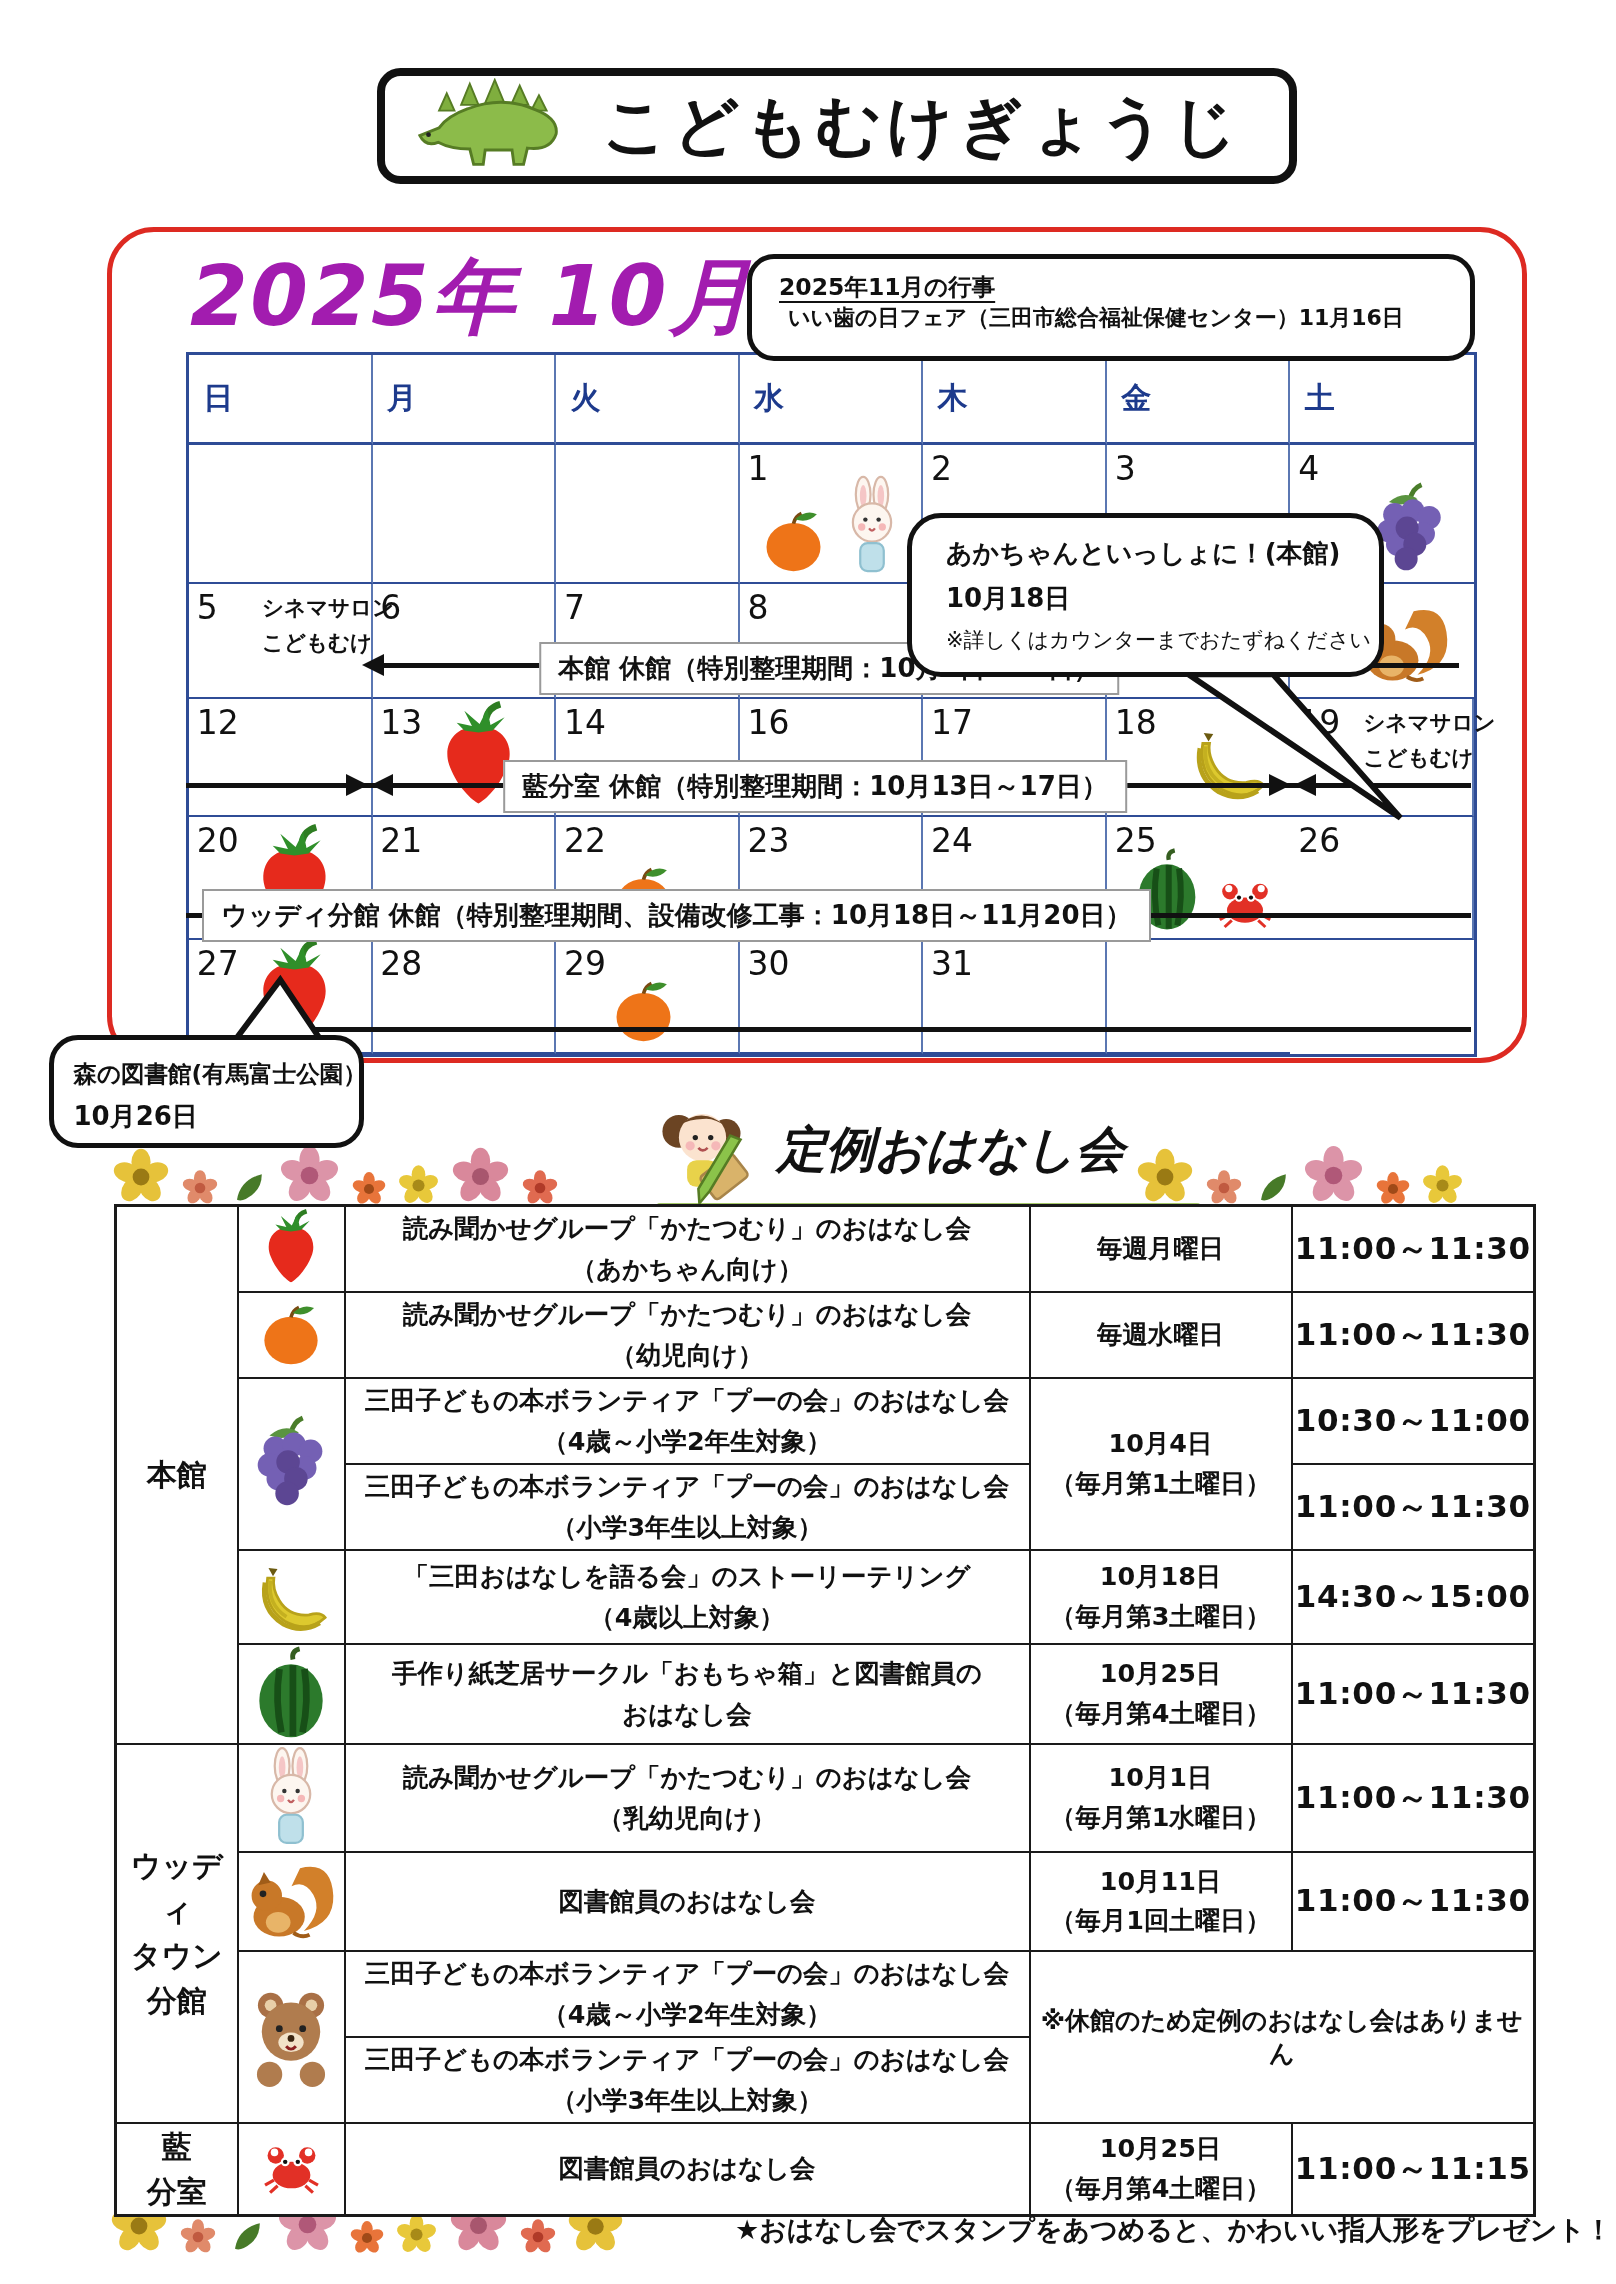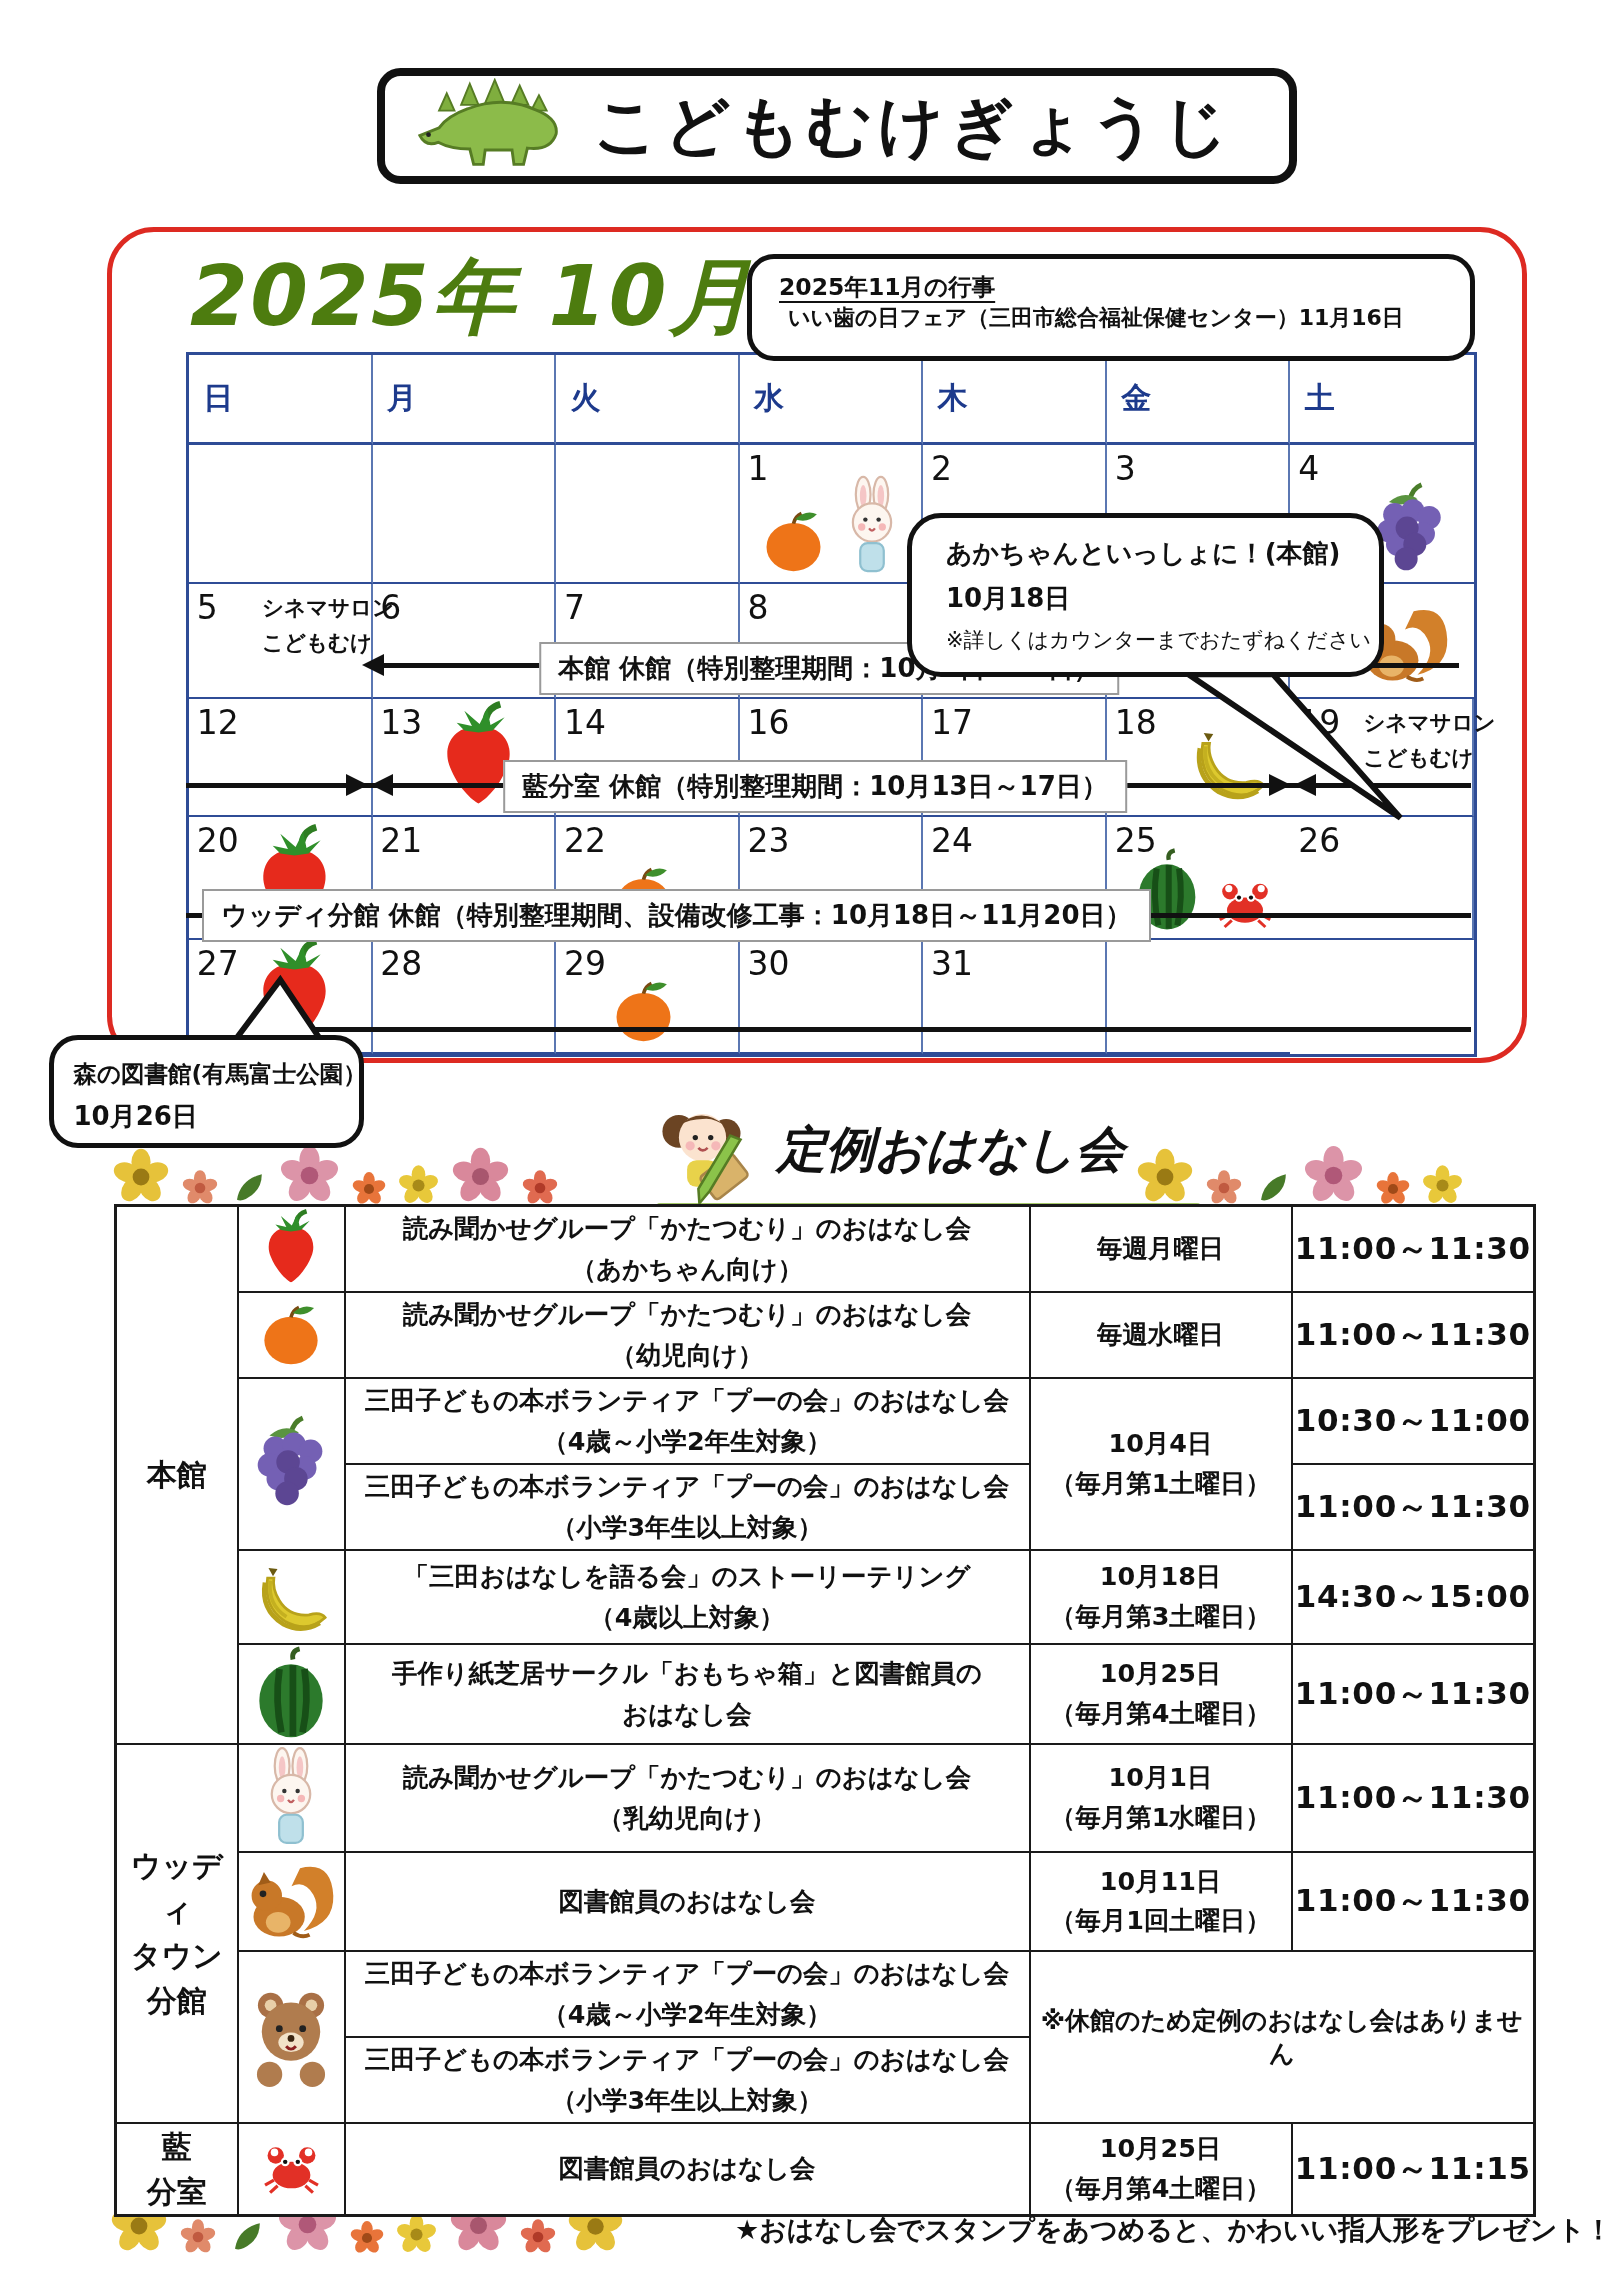--- a/index.html
+++ b/index.html
@@ -3,28 +3,28 @@
 <meta charset="utf-8">
 <style>
   html,body{margin:0;padding:0;background:#fff;}
   .page{position:relative;width:1616px;height:2284px;background:#ffffff;
         font-family:"DejaVu Sans","Liberation Sans",sans-serif;color:#111;overflow:hidden;}
 
   
   .title-banner{position:absolute;left:377px;top:68px;width:920px;height:116px;
      border:8.5px solid #111;border-radius:23.5px;background:#fff;display:flex;align-items:center;z-index:6;box-sizing:border-box;}
   .title-banner .dino{margin-left:27px;display:flex;}
-  .title-banner .t{font-size:65px;font-weight:bold;letter-spacing:4.6px;margin-left:27px;white-space:nowrap;}
+  .title-banner .t{font-size:65px;font-weight:bold;letter-spacing:4.6px;margin-left:36px;white-space:nowrap;}
 
   
   .red-frame{position:absolute;left:107px;top:227px;width:1420px;height:836px;
      border:5.2px solid #dd2a22;border-radius:47px;z-index:1;box-sizing:border-box;}
 
   .cal-title{position:absolute;left:190px;top:242px;font-size:83px;font-weight:bold;font-style:italic;
-     color:#4d7c0f;z-index:3;letter-spacing:2.6px;white-space:nowrap;}
+     color:#a21caf;z-index:3;letter-spacing:2.6px;white-space:nowrap;}
 
   .nov-box{position:absolute;left:747px;top:254px;width:728px;height:107px;background:#fff;
      border:5.9px solid #111;border-radius:27px;z-index:25;padding:11.7px 0 0 27px;box-sizing:border-box;}
   .nov-box .h{font-size:23.5px;font-weight:bold;text-decoration:underline;text-underline-offset:5.9px;white-space:nowrap;}
   .nov-box .b{font-size:22px;font-weight:bold;margin-top:0;margin-left:9px;white-space:nowrap;}
 
   
   .cal-grid{position:absolute;left:186px;top:352px;width:1285px;height:699px;display:grid;
      grid-template-columns:repeat(7,1fr);grid-template-rows:90px 139px 115px 118px 123px 114px;
      border:3.3px solid #2f4c96;background:#fff;z-index:2;box-sizing:content-box;}

